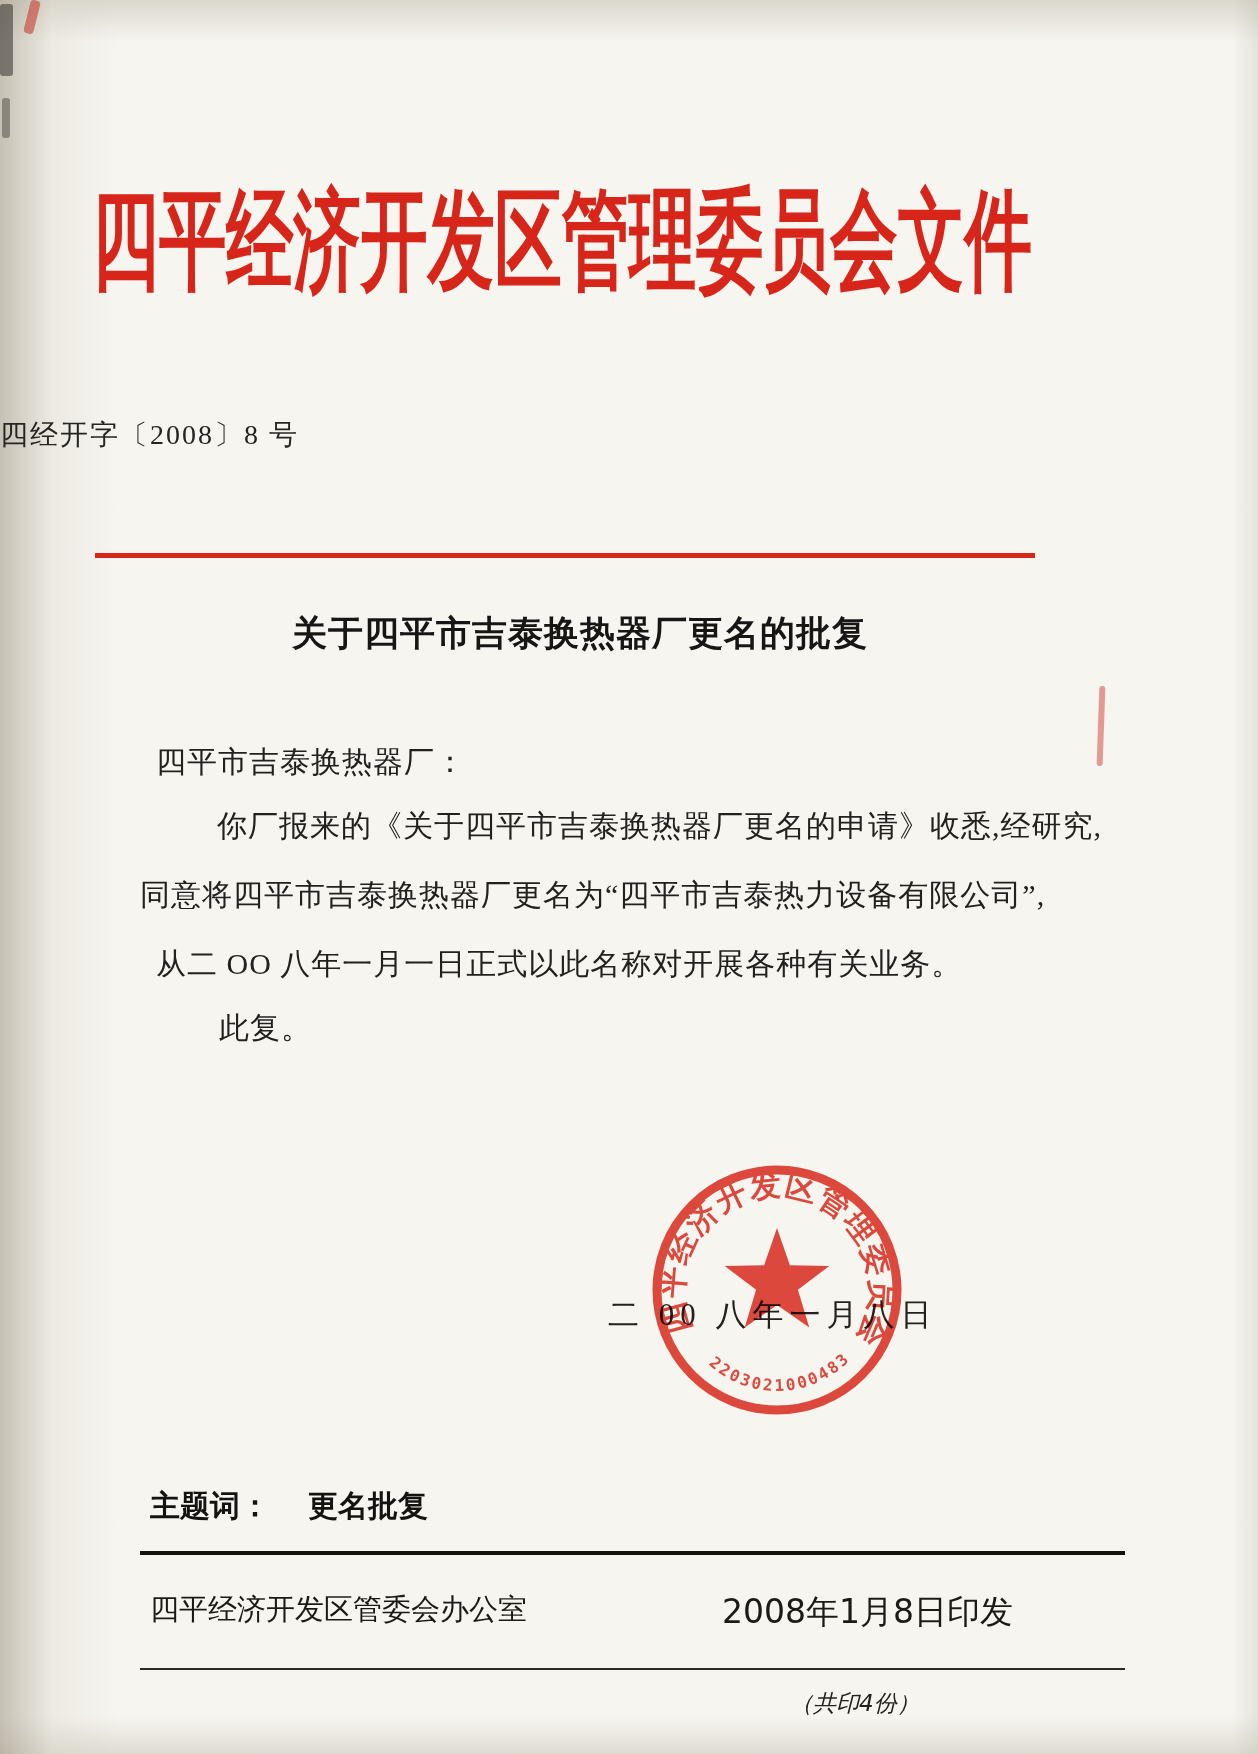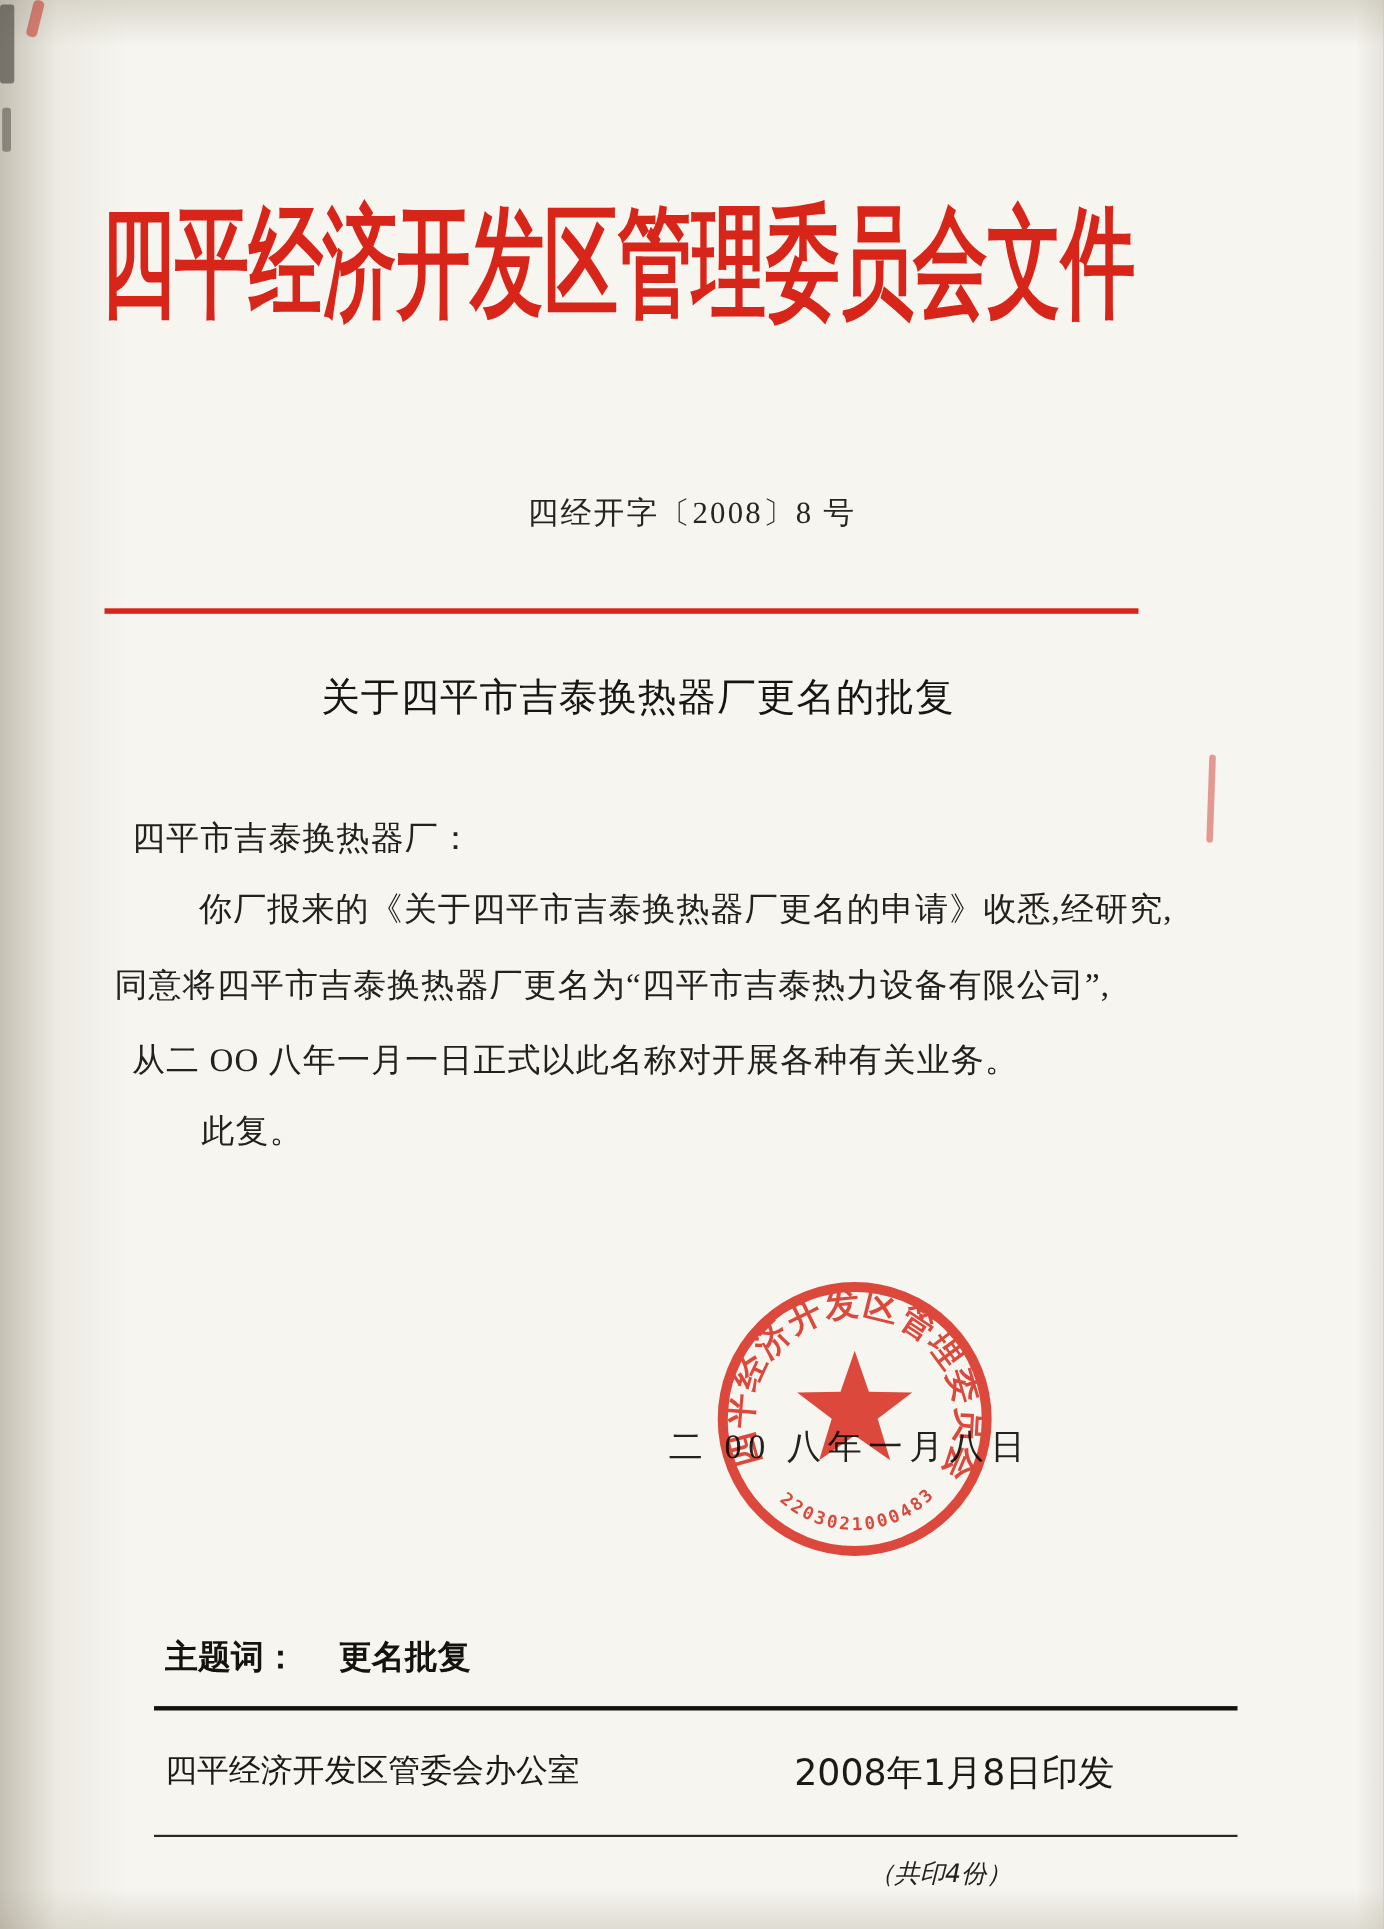--- a/index.html
+++ b/index.html
@@ -14,29 +14,29 @@
       #f6f5f0;
   }
   .abs { position:absolute; }
   .red-header {
     left:92px; top:176px; width:960px; white-space:nowrap;
     font-family:"Liberation Serif", serif; font-weight:700;
     font-size:98px; line-height:1.2; color:#d8251a;
     transform:scale(0.685,1.12); transform-origin:top left;
   }
   .doc-number {
-    left:0; top:447px; width:1258px; text-align:center;
+    left:0; top:416px; width:1258px; 
     font-family:"Liberation Serif", serif; font-size:28px; letter-spacing:2px; color:#262522;
   }
   .red-rule { left:95px; top:553px; width:940px; height:5px; background:#d8251a; }
   .doc-title {
     left:0; top:610px; width:1160px; text-align:center;
-    font-weight:400; font-size:35px; letter-spacing:1px; color:#171614;
+    font-weight:700; font-size:35px; letter-spacing:1px; color:#171614;
   }
-  .body-text { font-family:"Liberation Serif", serif; font-size:30px; color:#22211e; letter-spacing:1px; white-space:nowrap; }
+  .body-text { font-family:"Liberation Serif", serif; font-size:30px; color:#22211e; letter-spacing:1px; white-space:nowrap;margin-left:36px; }
   .salutation { left:120px; top:742px; }
   .line1 { left:181px; top:806px; }
   .line2 { left:104px; top:875px; }
   .line3 { left:120px; top:944px;font-family:Liberation Serif, serif; }
   .closing { left:183px; top:1008px; }
   .date-line {
     left:608px; top:1294px; font-family:"Liberation Serif", serif;
     font-size:31px; letter-spacing:6px; color:#23221f; white-space:nowrap;
   }
   .seal { left:627px; top:1140px; width:300px; height:300px; mix-blend-mode:multiply; opacity:0.92; }

